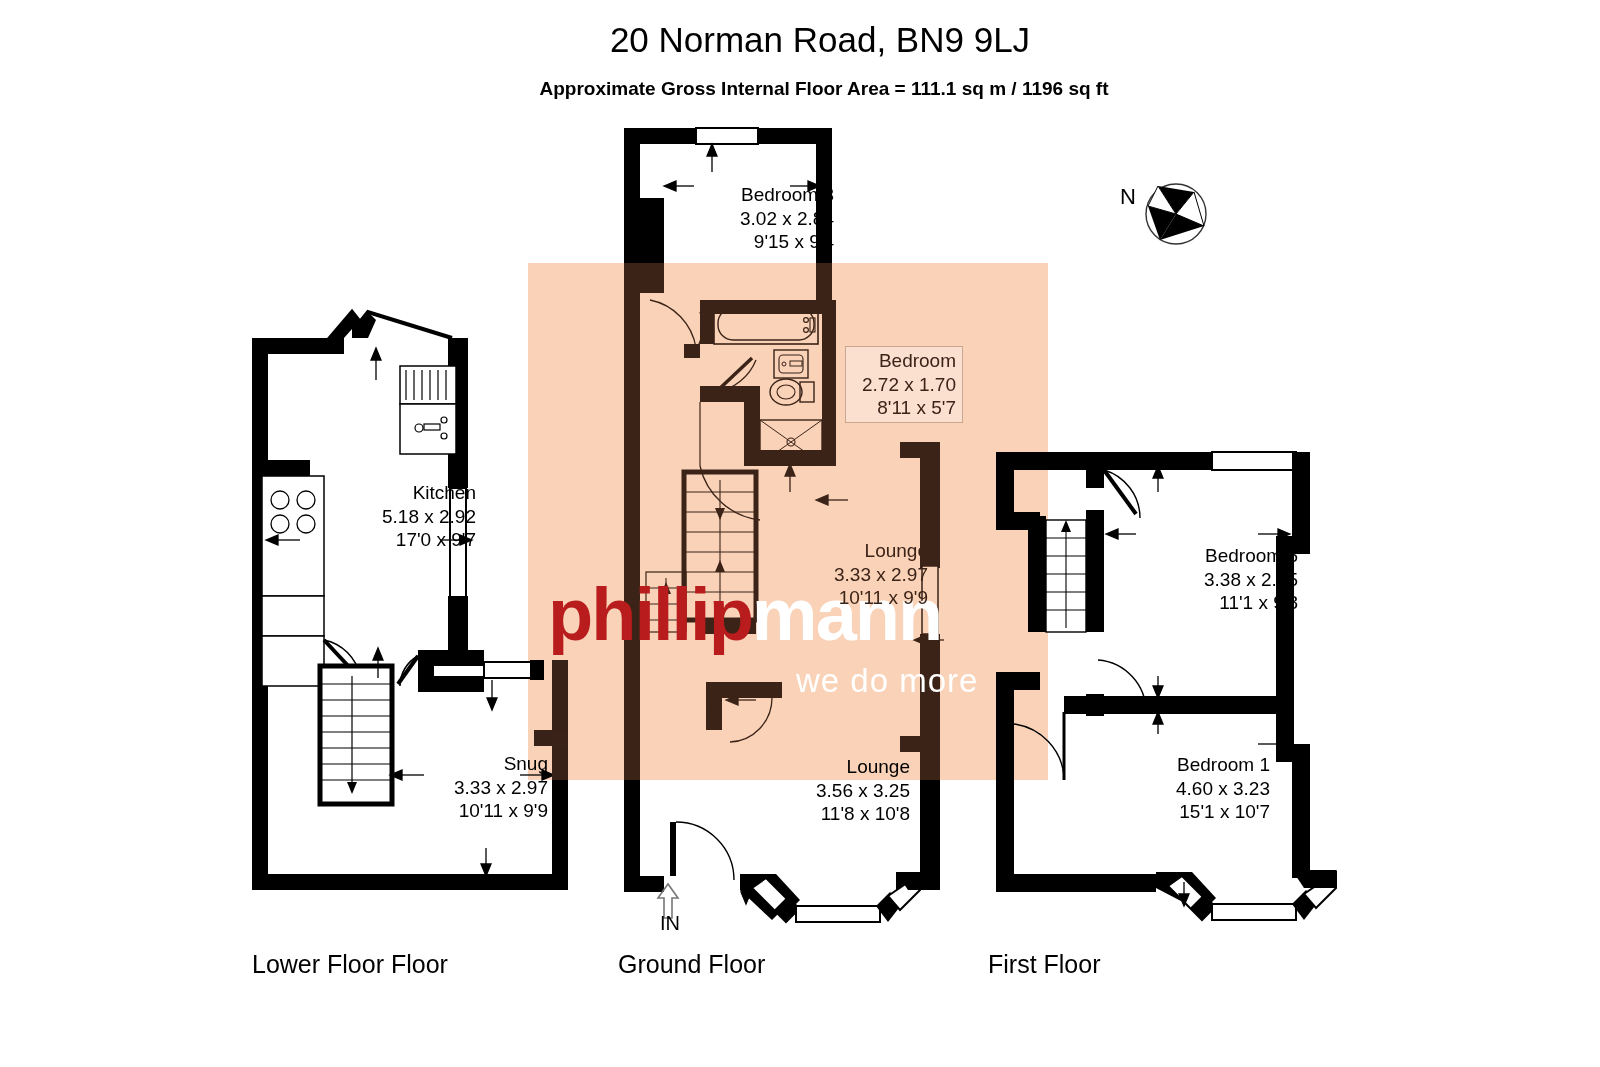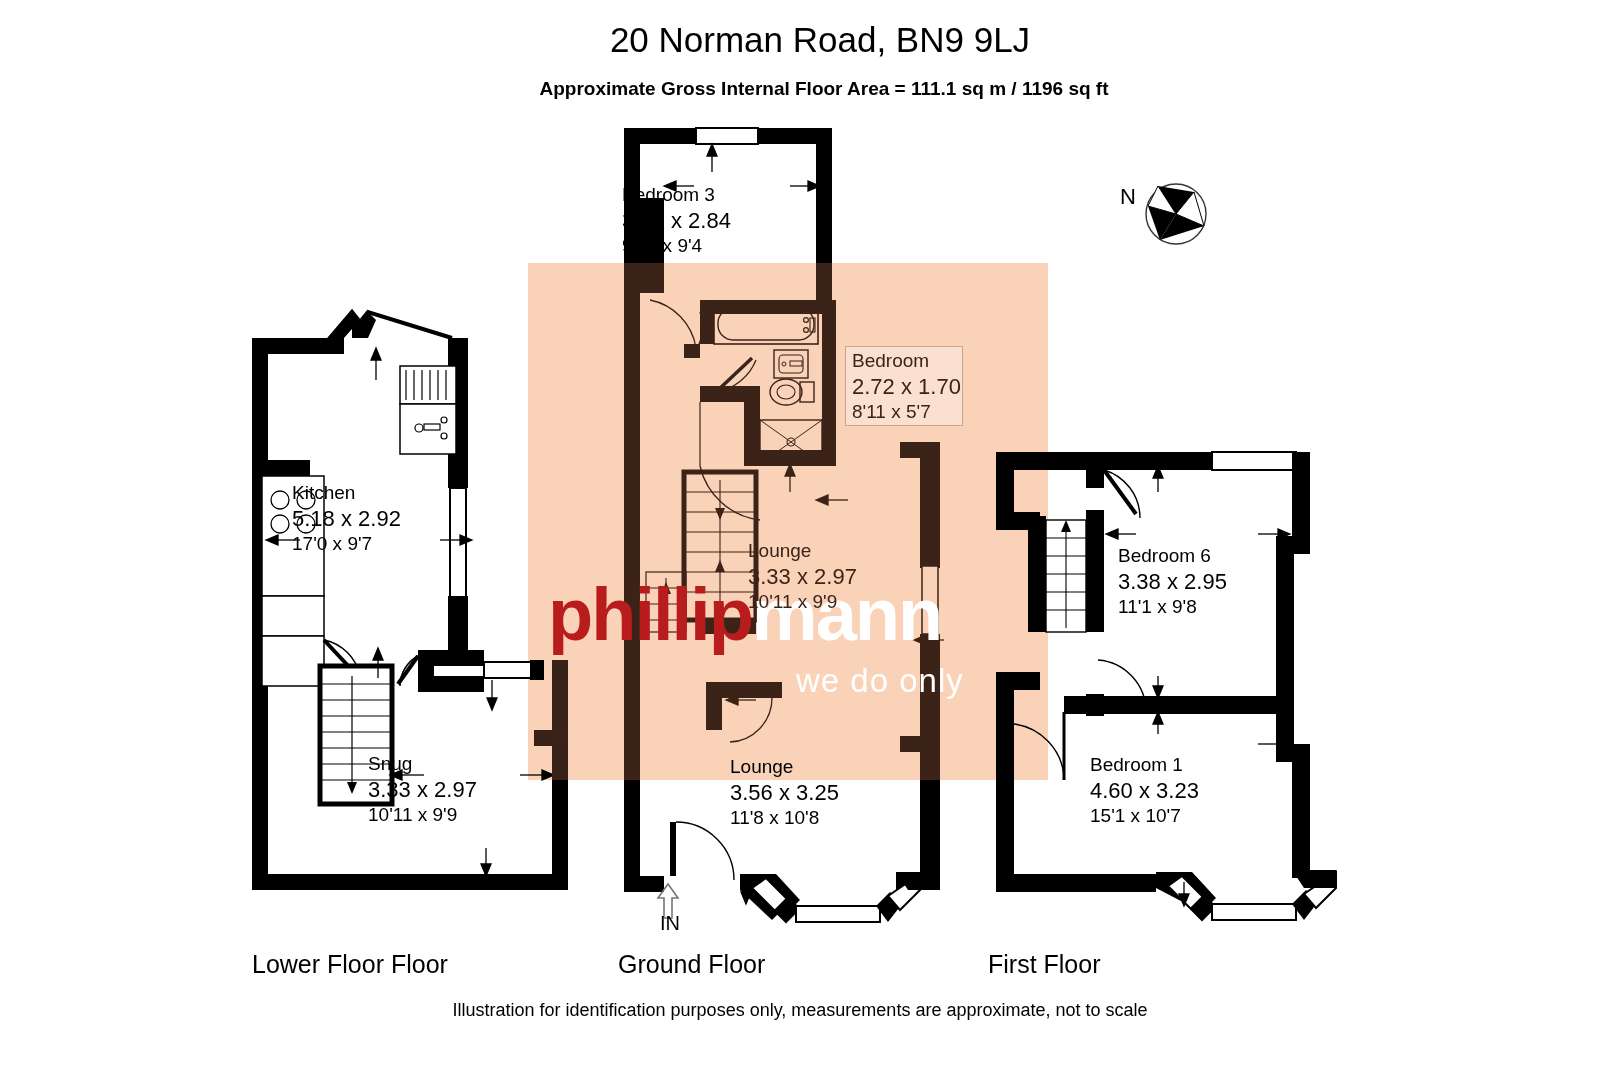--- a/index.html
+++ b/index.html
@@ -28,25 +28,25 @@
   }
   .floor-label{
     position:absolute;font-size:25px;font-weight:400;color:#000;white-space:nowrap;
   }
   #floor-label-lower{left:252px;top:950px;}
   #floor-label-ground{left:618px;top:950px;}
   #floor-label-first{left:988px;top:950px;}
 
   
   .room{
-    position:absolute;text-align:left;line-height:1.24;
+    position:absolute;text-align:right;line-height:1.24;
     font-size:19px;color:#000;white-space:nowrap;
   }
   .room .rname{display:block;font-size:19px;}
-  .room .rmet{display:block;font-size:22px;}
+  .room .rmet{display:block;font-size:19px;}
   .room .rimp{display:block;font-size:19px;}
   .room.on-peach .rname,
   .room.on-peach .rmet,
   .room.on-peach .rimp{color:#3b2318;}
 
   
   .room.boxed{
     border:1px solid #c8a792;background:#fbe0cf;padding:2px 6px;
   }
 
@@ -440,21 +440,21 @@
       <polygon points="1176,214 1148,206 1158,186" fill="#fff" stroke="#000" stroke-width="1"></polygon>
     </g>
   </svg>
 
   <div id="compass">
     <div class="nlab">N</div>
   </div>
 
   <div id="watermark">
     <div id="wm-line1"><span id="wm-phillip">phillip</span><span id="wm-mann">mann</span></div>
-    <div id="wm-line2">we do only</div>
+    <div id="wm-line2">we do more</div>
   </div>
 
   <div class="room" id="room-bedroom-3" style="left:622px;top:183px;width:212px;">
     <span class="rname">Bedroom 3</span>
     <span class="rmet">3.02 x 2.84</span>
     <span class="rimp">9'15 x 9'4</span>
   </div>
 
   <div class="room boxed on-peach" id="room-bathroom" style="left:845px;top:346px;width:104px;">
     <span class="rname">Bedroom</span>
@@ -497,15 +497,14 @@
     <span class="rmet">4.60 x 3.23</span>
     <span class="rimp">15'1 x 10'7</span>
   </div>
 
   <div id="in-label">IN</div>
 
   <div class="floor-label" id="floor-label-lower">Lower Floor Floor</div>
   <div class="floor-label" id="floor-label-ground">Ground Floor</div>
   <div class="floor-label" id="floor-label-first">First Floor</div>
 
-  <div class="footer">Illustration for identification purposes only, measurements are approximate, not to scale</div>
 
 </div>
 
 </body></html>

